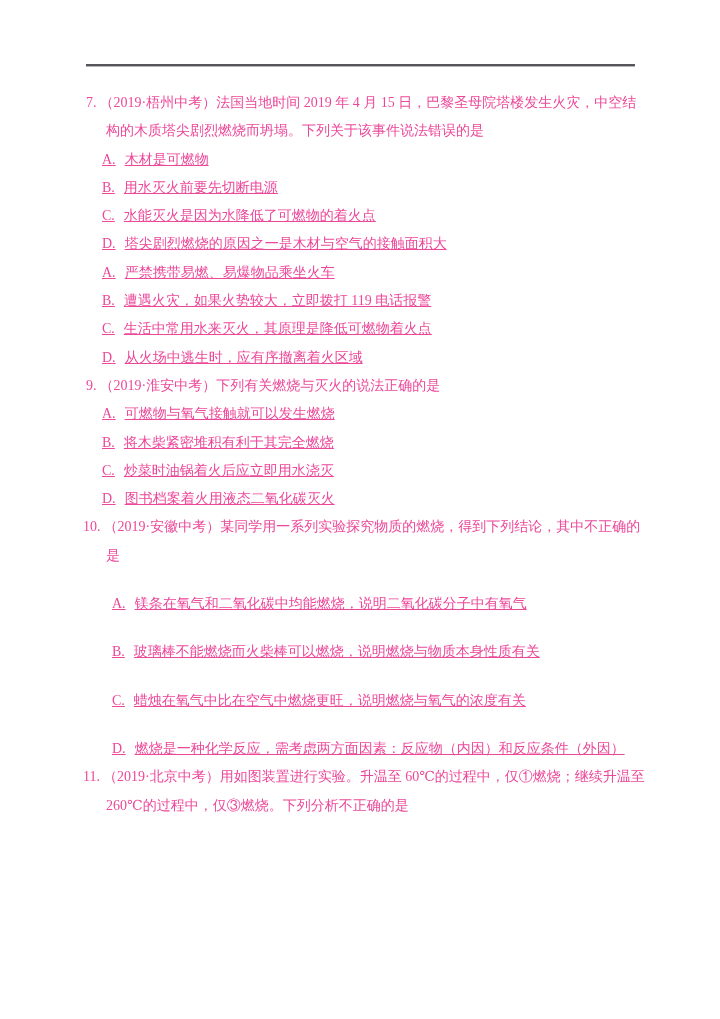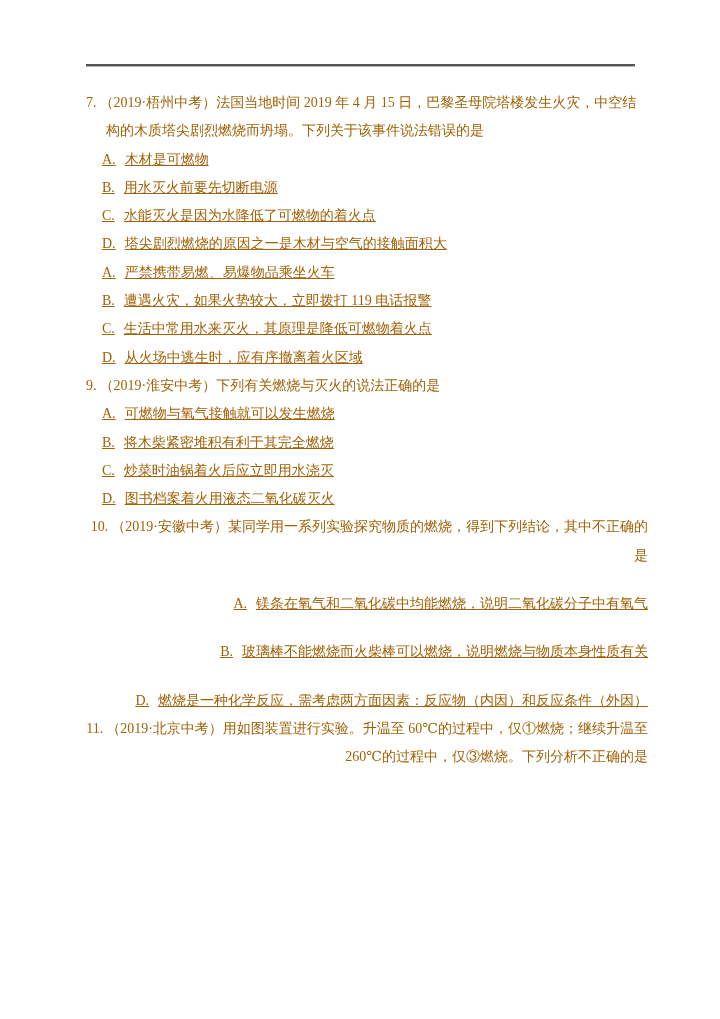--- a/index.html
+++ b/index.html
@@ -1,27 +1,27 @@
 <!DOCTYPE html>
 <html><head>
 <meta charset="utf-8">
 <style>
   html,body { margin:0; padding:0; background:#ffffff; }
   .page {
     position:relative; width:720px; height:1019px; background:#ffffff;
     font-family:"Liberation Serif","DejaVu Serif",serif;
-    font-size:14px; color:#a16207; overflow:hidden;
+    font-size:14px; color:#ec4899; overflow:hidden;
   }
   .rule {
     position:absolute; left:86px; top:64px; width:549px; height:2px;
     background:#56565a; border-bottom:1px solid #b5b5b8;
   }
   .content { position:absolute; top:89px; left:0; width:720px; }
   .q { margin:0 0 0 86px; width:562px; line-height:28.3px; }
-  .q.two-digit { margin-left:83px; width:565px;text-align:right; }
+  .q.two-digit { margin-left:83px; width:565px; }
   .stem { margin:0; padding-left:20px; text-indent:-20px; }
   .two-digit .stem { padding-left:23px; text-indent:-23px; }
   .qnum { margin-right:3px; }
   .opt { margin:0; padding-left:16px;text-decoration:underline; }
   .two-digit .opt { padding-left:29px;margin-top:20px; }
   .olabel { margin-right:9px; }
 </style>
 </head>
 <body>
 
@@ -49,20 +49,21 @@
       <p class="opt"><span class="olabel">A.</span><span>可燃物与氧气接触就可以发生燃烧</span></p>
       <p class="opt"><span class="olabel">B.</span><span>将木柴紧密堆积有利于其完全燃烧</span></p>
       <p class="opt"><span class="olabel">C.</span><span>炒菜时油锅着火后应立即用水浇灭</span></p>
       <p class="opt"><span class="olabel">D.</span><span>图书档案着火用液态二氧化碳灭火</span></p>
     </section>
 
     <section class="q two-digit">
       <p class="stem"><span class="qnum">10.</span><span>（2019·安徽中考）某同学用一系列实验探究物质的燃烧，得到下列结论，其中不正确的是</span></p>
       <p class="opt"><span class="olabel">A.</span><span>镁条在氧气和二氧化碳中均能燃烧，说明二氧化碳分子中有氧气</span></p>
       <p class="opt"><span class="olabel">B.</span><span>玻璃棒不能燃烧而火柴棒可以燃烧，说明燃烧与物质本身性质有关</span></p>
+      <p class="opt"><span class="olabel">C.</span><span>蜡烛在氧气中比在空气中燃烧更旺，说明燃烧与氧气的浓度有关</span></p>
       <p class="opt"><span class="olabel">D.</span><span>燃烧是一种化学反应，需考虑两方面因素：反应物（内因）和反应条件（外因）</span></p>
     </section>
 
     <section class="q two-digit">
       <p class="stem"><span class="qnum">11.</span><span>（2019·北京中考）用如图装置进行实验。升温至 60℃的过程中，仅①燃烧；继续升温至 260℃的过程中，仅③燃烧。下列分析不正确的是</span></p>
     </section>
 
   </main>
 </div>
 

